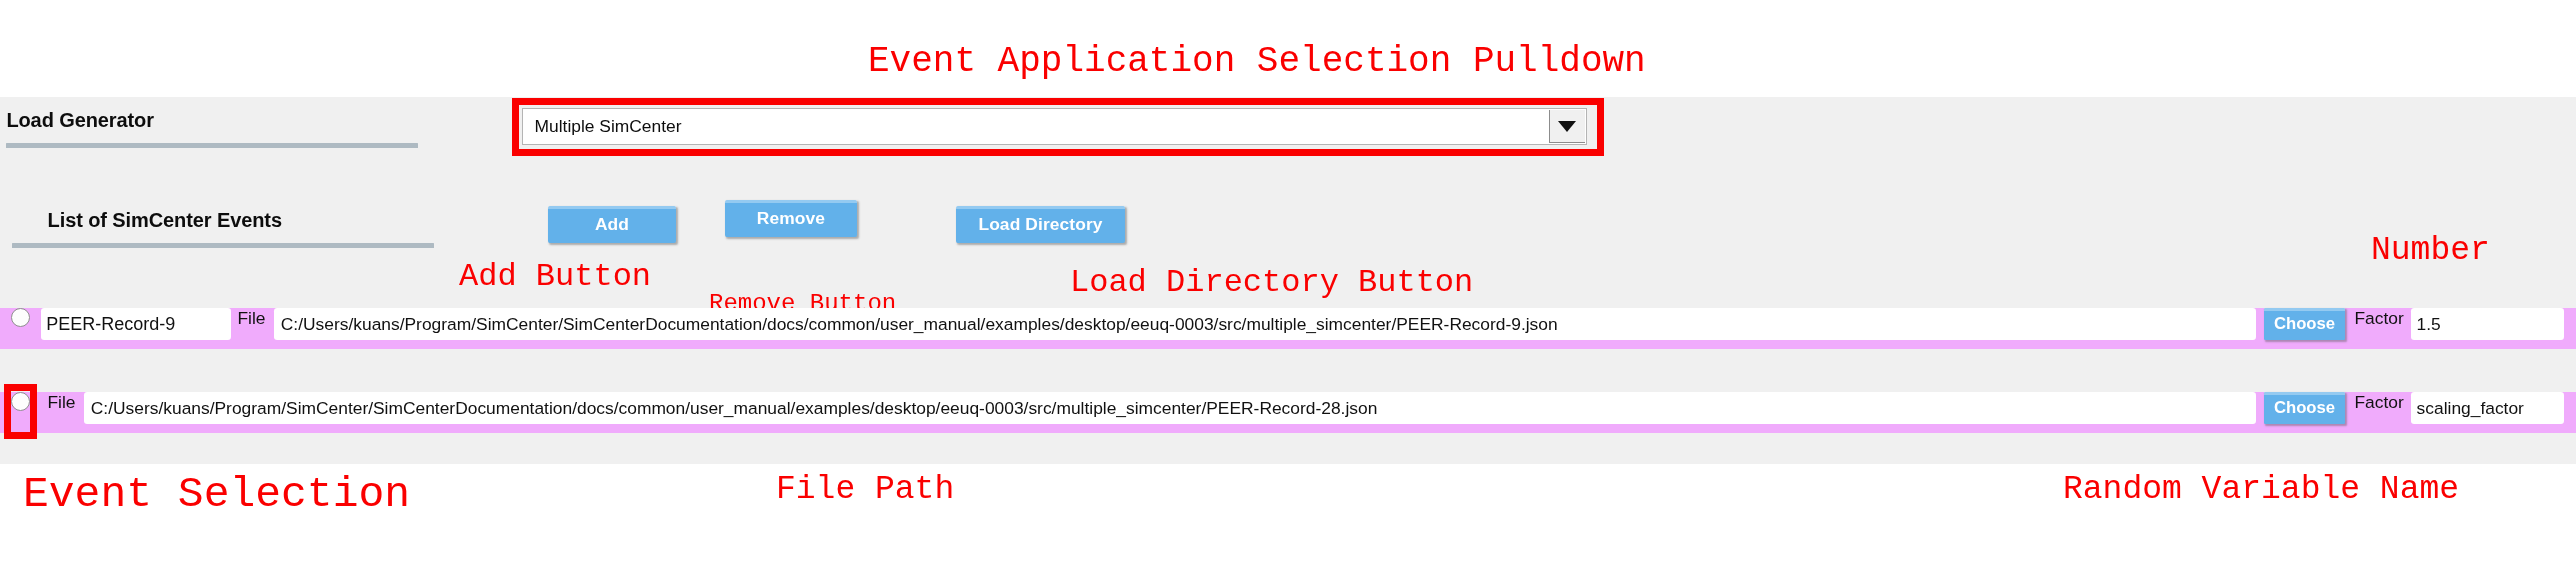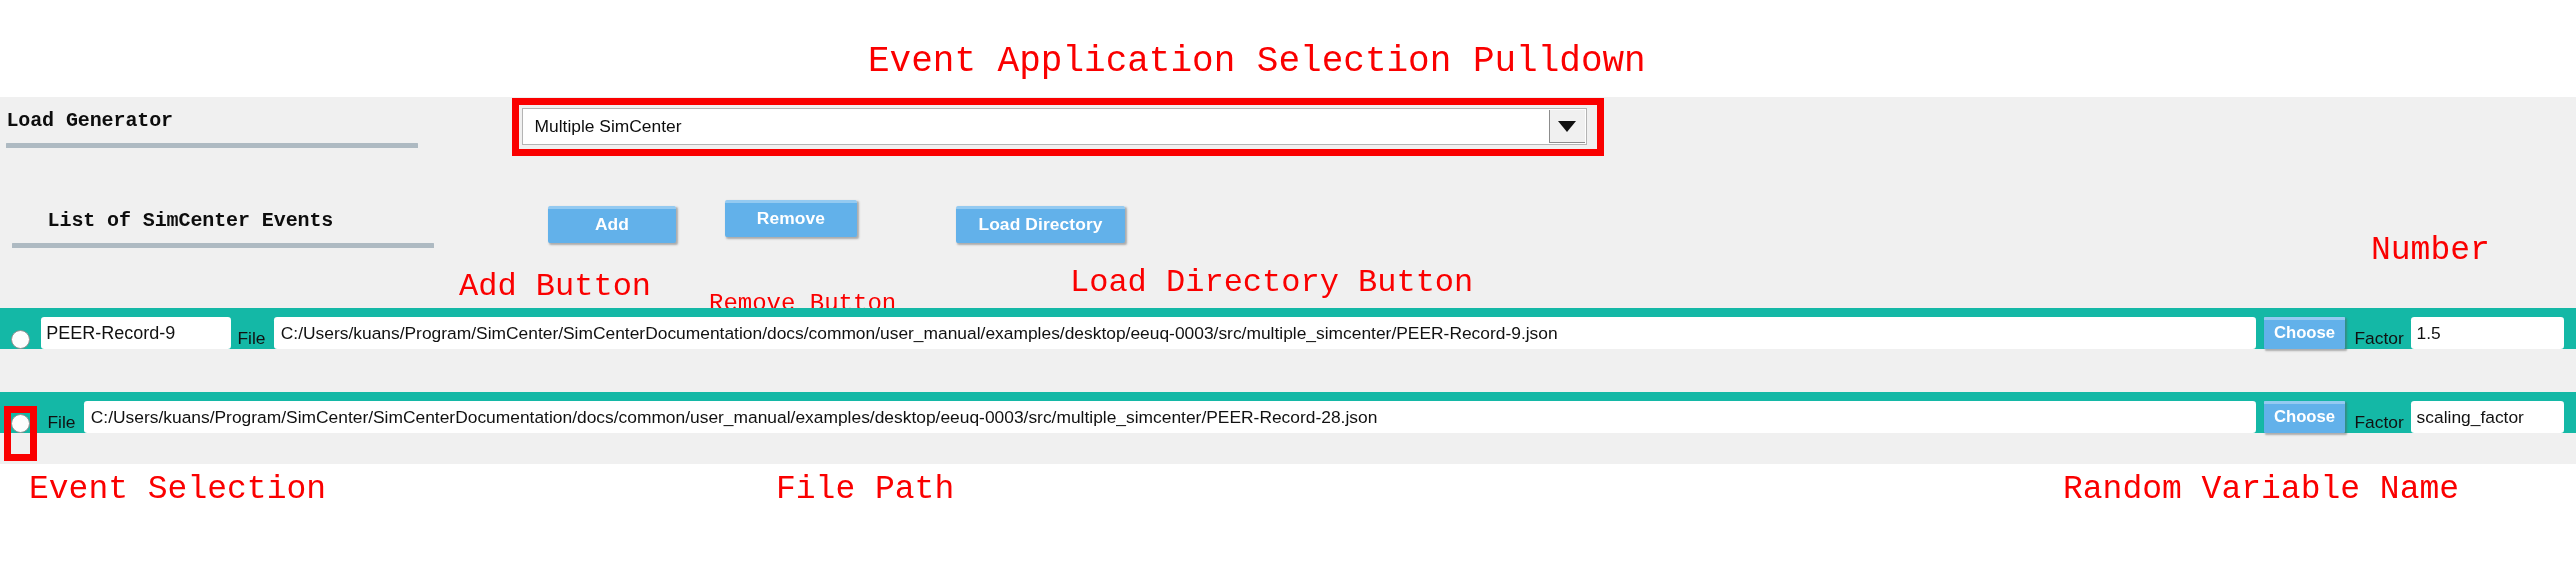--- a/index.html
+++ b/index.html
@@ -36,21 +36,20 @@
   }
 
   
   .section-label {
     position: absolute;
     font-size: 20px;
     font-weight: bold;
     color: #0d0d0d;
     white-space: nowrap;
     letter-spacing: -0.1px;
-    font-family: Liberation Mono, monospace;
   }
   .section-underline {
     position: absolute;
     height: 4.5px;
     background: #aebac2;
     border-radius: 0.6px;
   }
 
   
   #combo-highlight {
@@ -127,23 +126,23 @@
     height: 2.6px;
     background: rgba(255,255,255,0.32);
   }
 
   
   .event-row {
     position: absolute;
     left: 0;
     width: 2576px;
     height: 41px;
-    background: #14b8a6;
-    display: flex;
-    align-items: flex-end;
+    background: #f0abfc;
+    display: flex;
+    align-items: flex-start;
   }
   .radio-wrap {
     position: relative;
     width: 41px;
     display: flex;
     align-items: center;
     justify-content: center;
     flex: 0 0 41px;
   }
   .radio {
@@ -266,21 +265,21 @@
   </span>
 </div>
 
 <div class="section-label" style="left:11.6px; top:209px;margin-left:36px;">List of SimCenter Events</div>
 <div class="section-underline" style="left:11.6px; top:243px; width:422px;"></div>
 
 <button class="btn-blue" style="left:548px; top:206px; width:128px; height:37px;">Add</button>
 <button class="btn-blue" style="left:725px; top:200px; width:132px; height:37px;">Remove</button>
 <button class="btn-blue" style="left:956px; top:206px; width:169px; height:37px;">Load Directory</button>
 
-<div class="annot" style="left:459px; top:271px; font-size:32px;text-align:center;">Add Button</div>
+<div class="annot" style="left:459px; top:261px; font-size:32px;text-align:center;">Add Button</div>
 <div class="annot" style="left:709px; top:267px; font-size:24px;margin-top:25px;">Remove Button</div>
 <div class="annot" style="left:1070px; top:267px; font-size:32px;">Load Directory Button</div>
 <div class="annot" style="left:2371px; top:234px; font-size:33px;">Number</div>
 
 <div class="event-row" style="top:308px;">
   <span class="radio-wrap">
     <span class="radio"></span>
   </span>
   <span class="name-field">PEER-Record-9</span>
   <span class="file-label">File</span>
@@ -295,16 +294,16 @@
     <span class="radio"></span>
     <span class="radio-highlight"></span>
   </span>
   <span class="file-label">File</span>
   <span class="path-field">C:/Users/kuans/Program/SimCenter/SimCenterDocumentation/docs/common/user_manual/examples/desktop/eeuq-0003/src/multiple_simcenter/PEER-Record-28.json</span>
   <button class="choose-btn">Choose</button>
   <span class="factor-label">Factor</span>
   <span class="factor-field">scaling_factor</span>
 </div>
 
-<div class="annot" style="left:29px; top:473px; font-size:33px;">Event Selection</div>
+<div class="annot" style="left:23px; top:473px; font-size:43px;">Event Selection</div>
 <div class="annot" style="left:776px; top:473px; font-size:33px;">File Path</div>
 <div class="annot" style="left:2063px; top:473px; font-size:33px;">Random Variable Name</div>
 
 
 </body></html>

